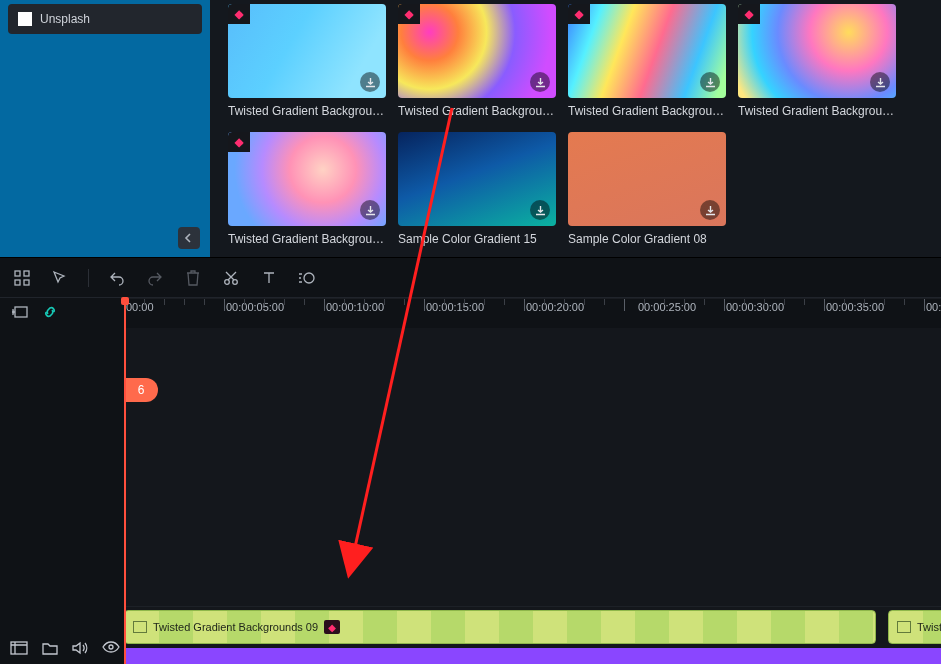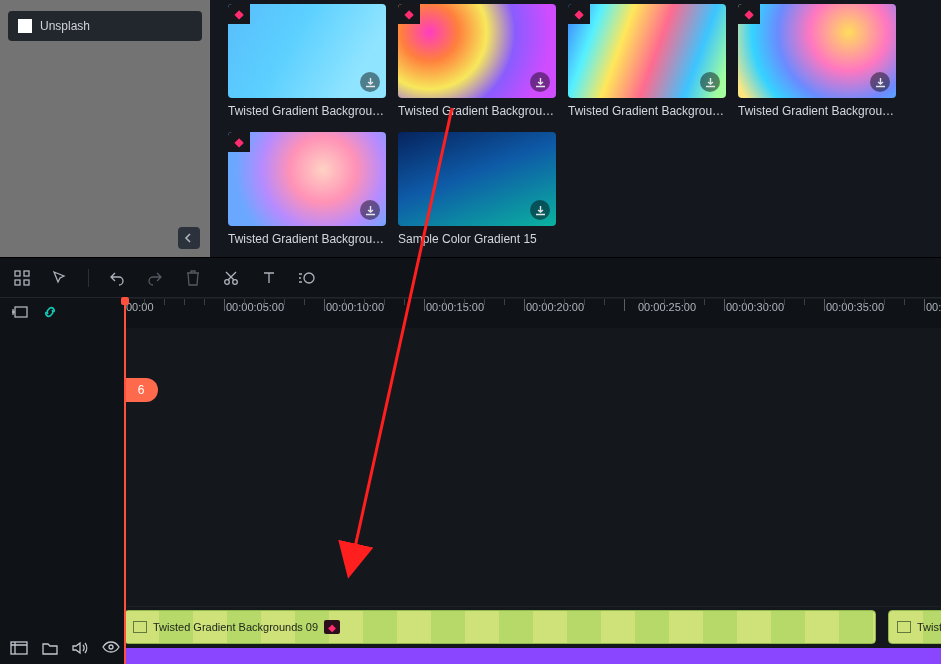--- a/index.html
+++ b/index.html
@@ -4,21 +4,21 @@
 <style>
   * { box-sizing: border-box; margin: 0; padding: 0; }
   html, body {
     width: 941px; height: 664px; overflow: hidden;
     background: #0f1216; color: #cfd3da;
     font-family: -apple-system, "Segoe UI", Arial, sans-serif;
     font-size: 12px;
   }
   
   .top-area { display: flex; height: 258px; background:#14181e; border-bottom:1px solid #000; }
-  .sidebar-col { width: 210px; background:#737373; padding:11px 8px; position:relative; }
+  .sidebar-col { width: 210px; background:#0369a1; padding:4px 8px; position:relative; }
   .unsplash-chip {
     display:flex; align-items:center; gap:8px;
     height:30px; padding:0 10px; background:#22262d; border-radius:4px;
     cursor:pointer;
   }
   .unsplash-chip .glyph {
     width:14px;height:14px;display:inline-block;background:#fff;mask:none;
   }
   .collapse-chevron {
     position:absolute; bottom:8px; right:10px;
@@ -216,20 +216,30 @@
         </div>
         <div class="tile">
           <div class="thumb g6">
             <div class="dl">
               <svg width="11" height="11" viewBox="0 0 11 11" fill="none" stroke="#e5e7eb" stroke-width="1.4">
                 <path d="M5.5 1v6M3 5l2.5 2L8 5M1 9.5h9"></path>
               </svg>
             </div>
           </div>
           <div class="caption">Sample Color Gradient 15</div>
+        </div>
+        <div class="tile">
+          <div class="thumb g7">
+            <div class="dl">
+              <svg width="11" height="11" viewBox="0 0 11 11" fill="none" stroke="#e5e7eb" stroke-width="1.4">
+                <path d="M5.5 1v6M3 5l2.5 2L8 5M1 9.5h9"></path>
+              </svg>
+            </div>
+          </div>
+          <div class="caption">Sample Color Gradient 08</div>
         </div>
       </div>
   </div>
 </div>
 
 <div class="toolbar">
   <span class="tb-ic">
       <svg width="16" height="16" viewBox="0 0 16 16" fill="none" stroke="#aeb4bd" stroke-width="1.3">
         <rect x="1" y="1" width="5" height="5"></rect>
         <rect x="10" y="1" width="5" height="5"></rect>

